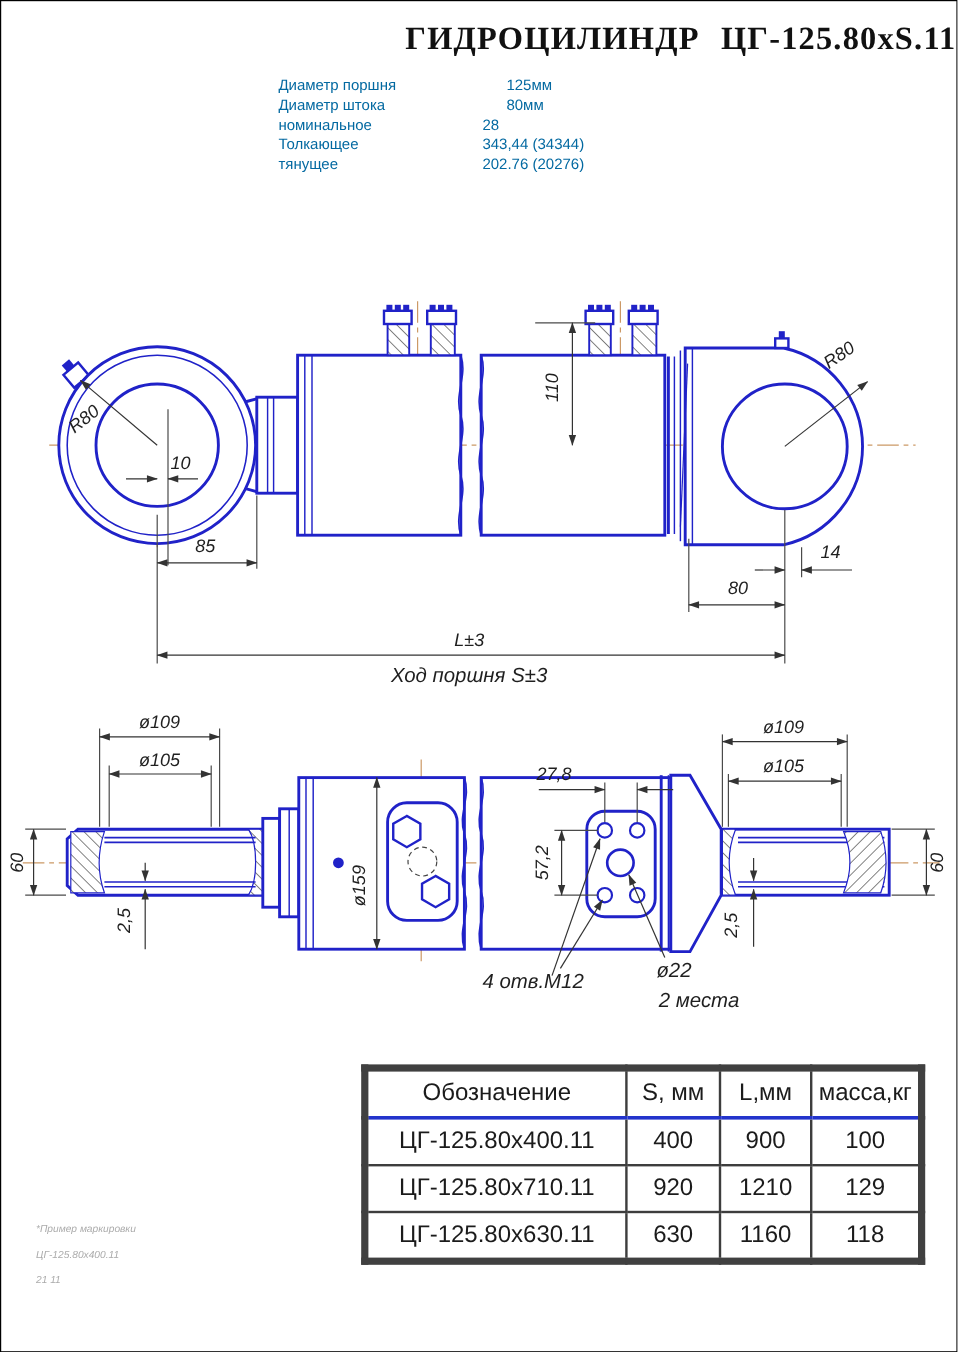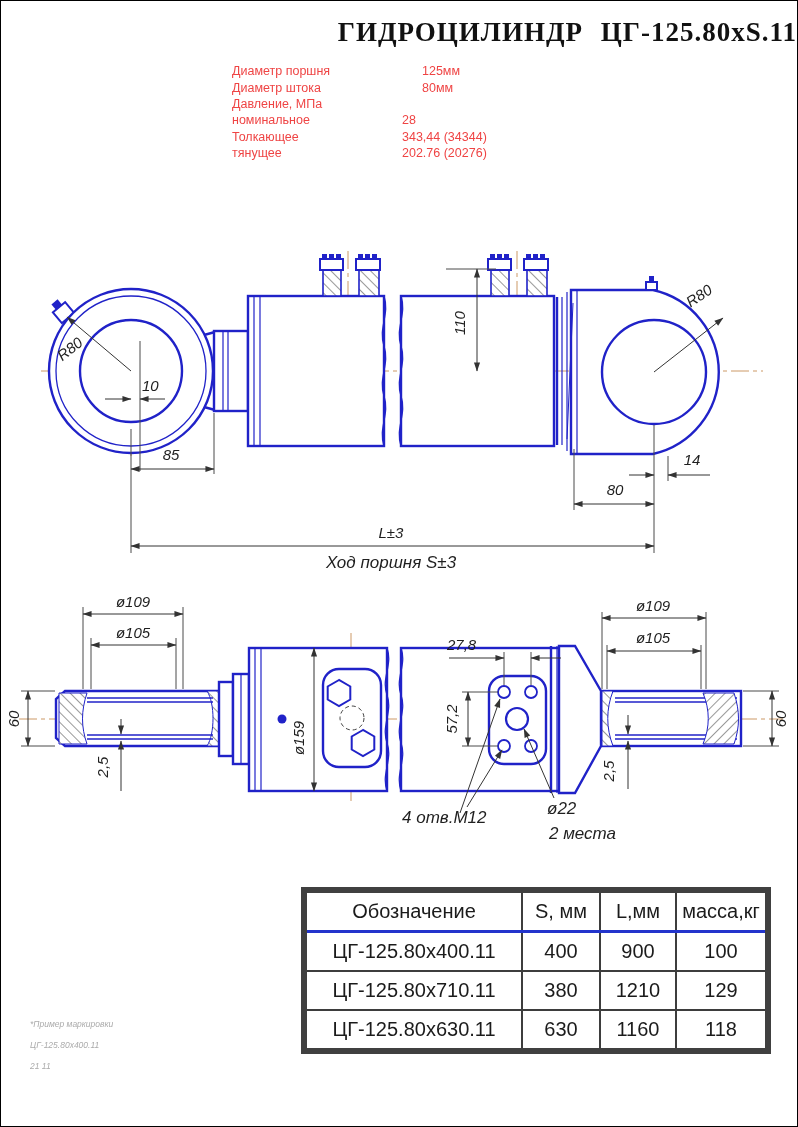--- a/index.html
+++ b/index.html
@@ -1,20 +1,20 @@
 <!DOCTYPE html>
 <html><head>
 <meta charset="utf-8">
 <style>
   html,body{margin:0;padding:0;background:#e8e8e8;}
   .page{position:relative;width:798px;height:1127px;background:#fff;border:1px solid #000;
         box-sizing:border-box;overflow:hidden;font-family:"Liberation Sans",sans-serif;}
   .title{position:absolute;left:0;top:16px;width:100%;text-align:right;
          font:bold 27px "Liberation Serif",serif;color:#111;letter-spacing:1px;word-spacing:10px;}
-  .specs{position:absolute;left:231px;top:62px;width:320px;color:#ef4444;font-size:12.5px;}
+  .specs{position:absolute;left:231px;top:62px;width:320px;color:#0369a1;font-size:12.5px;}
   .srow{display:flex;height:16.4px;align-items:center;white-space:nowrap;}
   .slabel{width:170px;flex:none;}
   .sval.ind{padding-left:20px;}
   .drawing{position:absolute;left:0;top:245px;}
   .dt{font:italic 15px "Liberation Sans",sans-serif;fill:#1f1f1f;}
   .dtb{font:italic 17px "Liberation Sans",sans-serif;fill:#1f1f1f;}
   .spec-table{position:absolute;left:300px;top:886px;width:464px;border-collapse:collapse;
               table-layout:fixed;font:20px "Liberation Sans",sans-serif;color:#1b1b1b;
               border:6px solid #404040;}
   .spec-table th,.spec-table td{border:2px solid #3d3d3d;text-align:center;height:37px;
@@ -30,24 +30,20 @@
   <div class="title">ГИДРОЦИЛИНДР  ЦГ-125.80xS.11</div>
 
   <div class="specs">
     <div class="srow">
         <span class="slabel">Диаметр поршня</span>
         <span class="sval ind">125мм</span>
       </div>
     <div class="srow">
         <span class="slabel">Диаметр штока</span>
         <span class="sval ind">80мм</span>
-      </div>
-    <div class="srow">
-        <span class="slabel">Давление, МПа</span>
-        <span class="sval"></span>
       </div>
     <div class="srow">
         <span class="slabel">номинальное</span>
         <span class="sval">28</span>
       </div>
     <div class="srow">
         <span class="slabel">Толкающее</span>
         <span class="sval">343,44 (34344)</span>
       </div>
     <div class="srow">
@@ -315,21 +311,21 @@
     </thead>
     <tbody>
       <tr>
         <td>ЦГ-125.80х400.11</td>
         <td>400</td>
         <td>900</td>
         <td>100</td>
       </tr>
       <tr>
         <td>ЦГ-125.80х710.11</td>
-        <td>380</td>
+        <td>920</td>
         <td>1210</td>
         <td>129</td>
       </tr>
       <tr>
         <td>ЦГ-125.80х630.11</td>
         <td>630</td>
         <td>1160</td>
         <td>118</td>
       </tr>
     </tbody>

